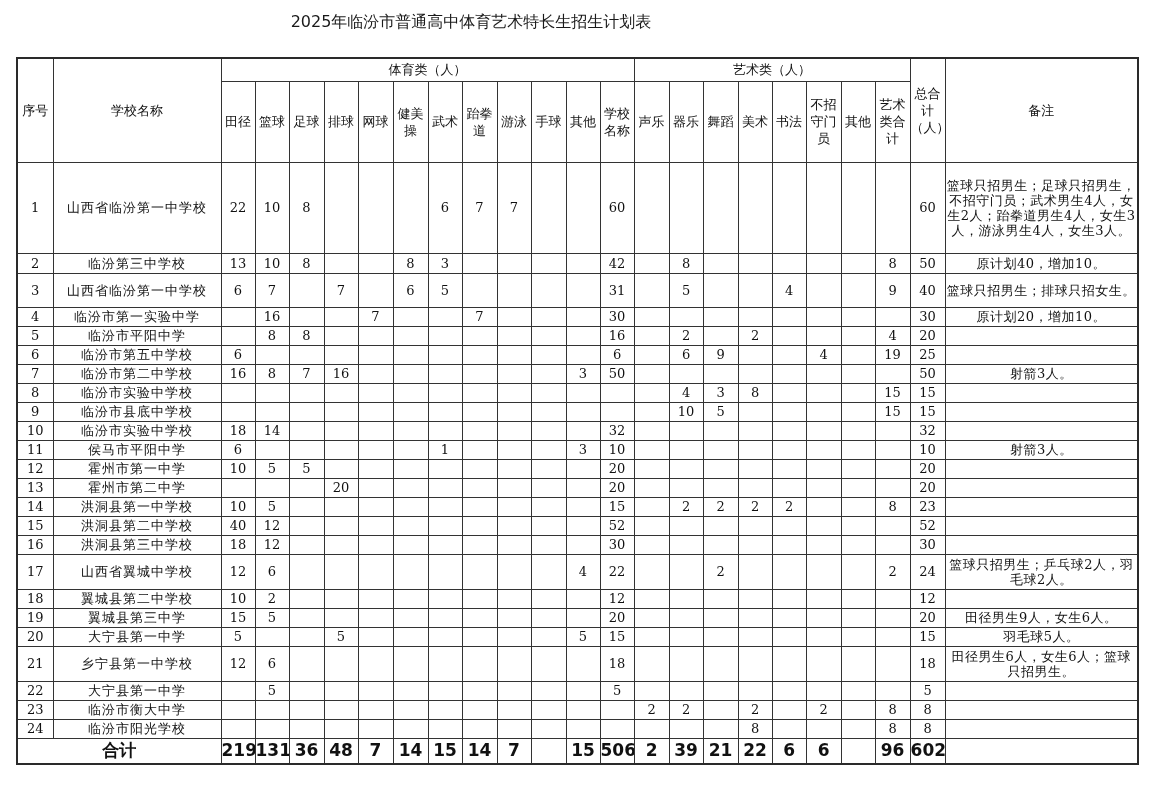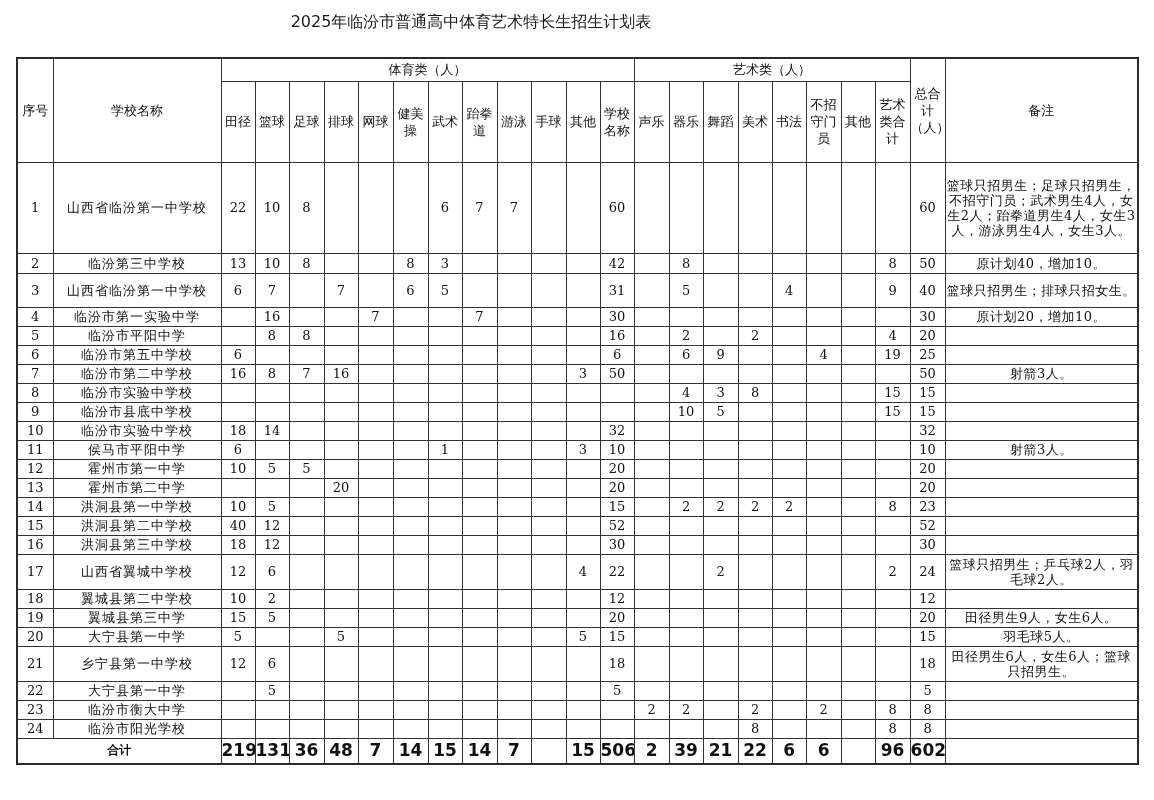--- a/index.html
+++ b/index.html
@@ -11,21 +11,21 @@
                width: 1121px; border: 2px solid #2a2a2a; }
   table.plan td, table.plan th { border: 1px solid #333; padding: 0; text-align: center;
                vertical-align: middle; font-weight: normal; font-size: 13px; line-height: 15px; overflow: hidden; }
   table.plan th { font-family: "DejaVu Sans", "Liberation Sans", sans-serif; font-size: 13px; line-height: 17px; margin-top: 36px; }
   .vh { padding: 0 2px; }
   td.name { font-size: 12.5px; letter-spacing: 1px; font-family: Liberation Serif, serif; }
   td.num { font-size: 13px; }
   td.seq { font-size: 13px; }
   td.note { text-align: left; padding: 0 3px; font-size: 12.5px; line-height: 17px; letter-spacing: 0.5px; margin-left: 12px; }
   tr.total td { font-family: "DejaVu Sans", "Liberation Sans", sans-serif; font-weight: bold; font-size: 17px; }
-  tr.total td.total-label { font-size: 12px; }
+  tr.total td.total-label { font-size: 17px; }
 </style>
 </head>
 <body>
 
 <div class="title">2025年临汾市普通高中体育艺术特长生招生计划表</div>
 
 <table class="plan">
   <colgroup>
     <col style="width:36px">
       <col style="width:168px">

